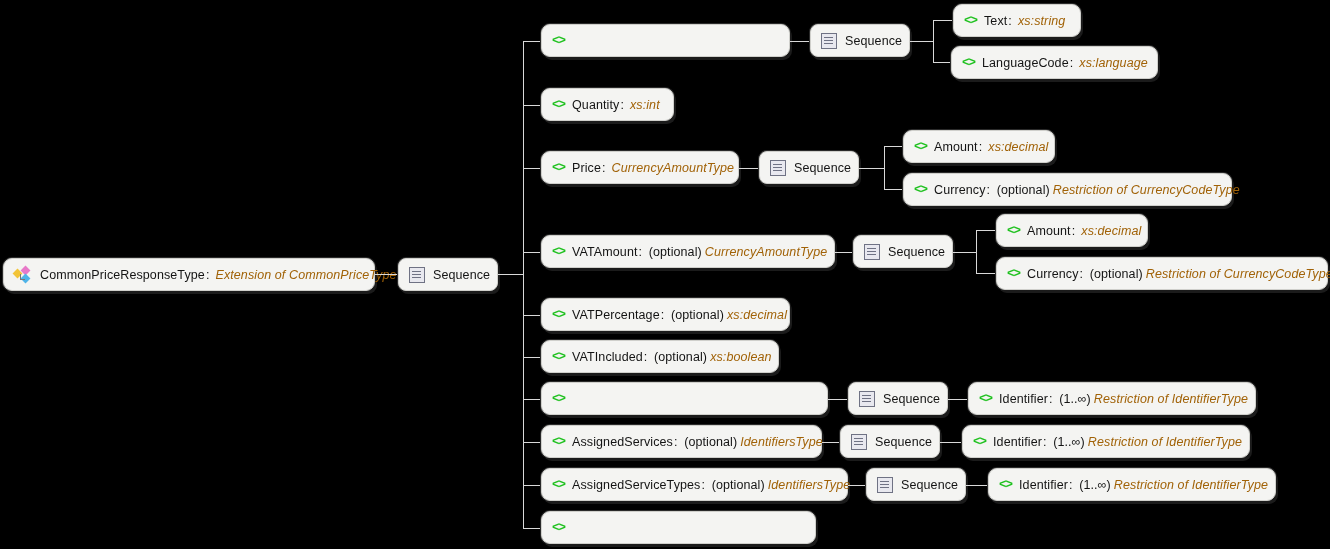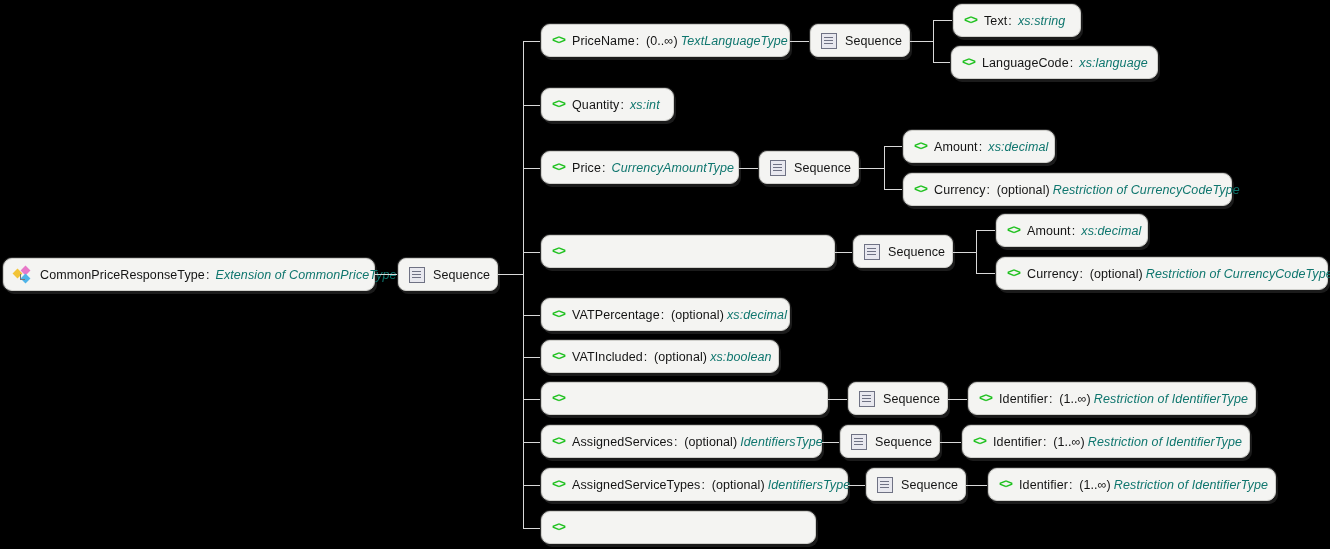--- a/index.html
+++ b/index.html
@@ -19,21 +19,21 @@
         border-radius:9px;
         box-shadow:2px 3px 0 0 #1b1b1b, 0 0 0 1px #2a2a2a;
         display:flex;align-items:center;
         padding:0 12px 0 10px;
         height:33px;white-space:nowrap;}
   .node.seq{border-radius:8px;}
 
   .txt{font-size:12.5px;color:#1c1c1c;letter-spacing:.1px;}
   .nm{font-weight:400;color:#141414;}
   .occ{color:#141414;}
-  .ty{font-style:italic;color:#0f766e;padding-left:3px;}
+  .ty{font-style:italic;color:#a16207;padding-left:3px;}
   .sep{color:#141414;padding:0 3px 0 1px;}
 
   
   .ico-el{color:#1fc11f;font-weight:700;font-size:12.5px;
           font-family:"Liberation Mono",monospace;
           margin-right:7px;letter-spacing:-1px;}
 
   
   .ico-seq{position:relative;width:14px;height:14px;
            border:1px solid #6f7284;background:#e8e8ef;
@@ -80,21 +80,20 @@
       </span>
     <span class="txt nm">Sequence</span>
   </div>
 
   <div class="ln lnh" style="left:498px;top:274px;width:25px;"></div>
   <div class="ln lnv" style="left:523px;top:41px;height:487px;"></div>
 
   <div class="ln lnh" style="left:523px;top:41px;width:18px;"></div>
   <div class="node" style="left:541px;top:24px;width:249px;">
     <span class="ico-el">&lt;&gt;</span>
-    <span class="txt"><span class="nm">PriceName</span><span class="sep">:</span> <span class="occ">(0..∞)</span><span class="ty">TextLanguageType</span></span>
   </div>
   <div class="ln lnh" style="left:790px;top:41px;width:20px;"></div>
   <div class="node seq" style="left:810px;top:24px;width:100px;">
     <span class="ico-seq">
         <i></i>
         <i></i>
         <i></i>
       </span>
     <span class="txt nm">Sequence</span>
   </div>
@@ -141,20 +140,21 @@
   </div>
   <div class="ln lnh" style="left:884px;top:189px;width:19px;"></div>
   <div class="node" style="left:903px;top:173px;width:329px;">
     <span class="ico-el">&lt;&gt;</span>
     <span class="txt"><span class="nm">Currency</span><span class="sep">:</span> <span class="occ">(optional)</span><span class="ty">Restriction of CurrencyCodeType</span></span>
   </div>
 
   <div class="ln lnh" style="left:523px;top:252px;width:18px;"></div>
   <div class="node" style="left:541px;top:235px;width:294px;">
     <span class="ico-el">&lt;&gt;</span>
+    <span class="txt"><span class="nm">VATAmount</span><span class="sep">:</span> <span class="occ">(optional)</span><span class="ty">CurrencyAmountType</span></span>
   </div>
   <div class="ln lnh" style="left:835px;top:252px;width:18px;"></div>
   <div class="node seq" style="left:853px;top:235px;width:100px;">
     <span class="ico-seq">
         <i></i>
         <i></i>
         <i></i>
       </span>
     <span class="txt nm">Sequence</span>
   </div>

